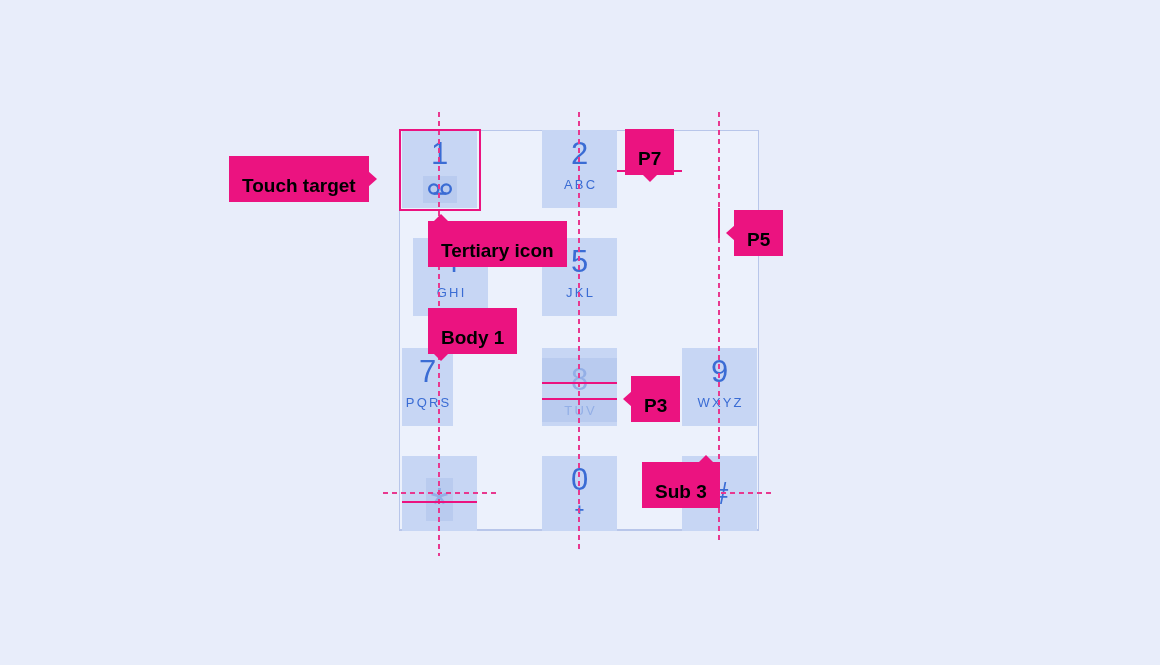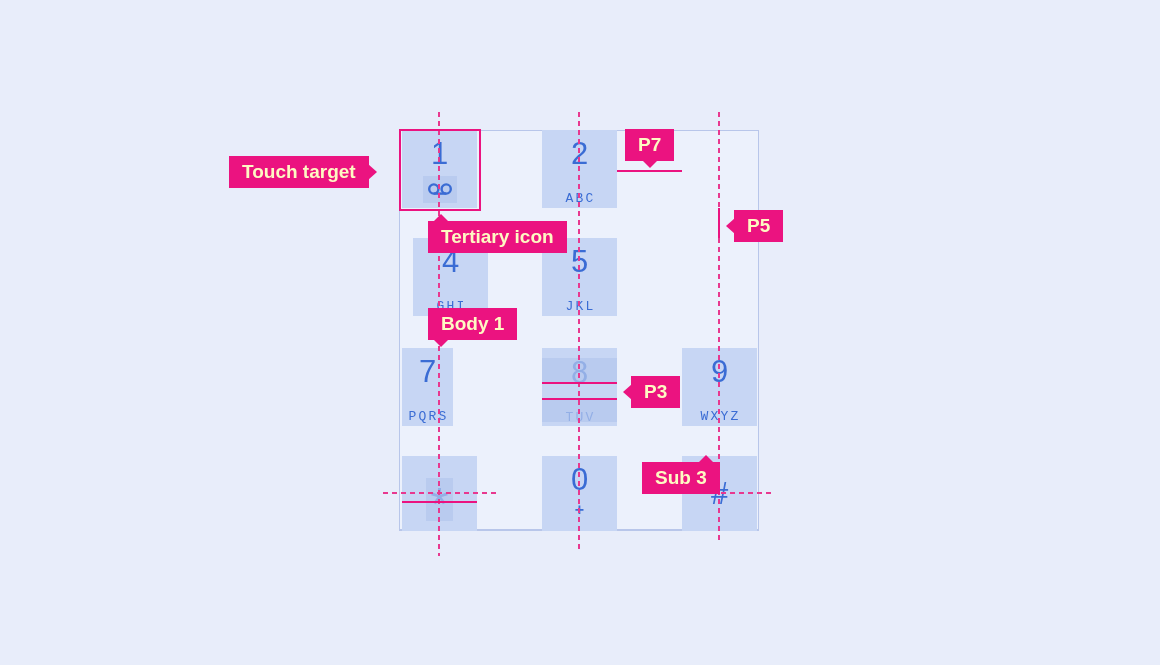--- a/index.html
+++ b/index.html
@@ -9,43 +9,43 @@
   }
   *{margin:0;padding:0;box-sizing:border-box;}
   html,body{background:var(--page-bg);}
   .canvas{position:relative;width:1160px;height:665px;background:var(--page-bg);
     font-family:"Liberation Sans",sans-serif;overflow:hidden;}
   .panel{position:absolute;left:399px;top:130px;width:360px;height:401px;
     background:var(--panel-bg);border:1px solid var(--panel-edge);border-bottom:2px solid var(--panel-edge);}
   .key{position:absolute;width:75px;background:var(--cell-bg);display:flex;flex-direction:column;
     align-items:center;padding-top:6px;}
   .digit{font-size:31px;line-height:36px;color:var(--digit-blue);position:relative;z-index:2;}
-  .sub{margin-top:19px;font-size:13px;line-height:15px;letter-spacing:2.2px;color:var(--digit-blue);
-    position:relative;z-index:2;text-indent:2.2px;font-family:Liberation Mono, monospace;}
+  .sub{margin-top:5px;font-size:13px;line-height:15px;letter-spacing:2.2px;color:var(--digit-blue);
+    position:relative;z-index:2;text-indent:2.2px;}
   .plus{margin-top:4px;font-size:16px;line-height:15px;font-weight:700;color:var(--digit-blue);position:relative;z-index:2;}
   .faded .digit,.faded .sub{color:var(--digit-faded);}
   .key-symbol{justify-content:center;padding-top:0;}
   .sym{position:relative;z-index:2;}
   .sym-star{font-size:46px;color:var(--digit-faded);transform:translateY(10px);}
   .sym-hash{font-size:31px;color:var(--digit-blue);}
   .band{position:absolute;left:0;right:0;background:var(--band);z-index:1;}
   .band1{top:10px;height:25px;}
   .band2{top:51px;height:23px;}
   .strip{position:absolute;left:24px;top:22px;width:27px;height:43px;background:var(--band);z-index:1;}
   .iconbox{margin-top:4px;width:34px;height:27px;background:var(--band);display:flex;
     align-items:center;justify-content:center;position:relative;z-index:2;}
   .vdash{position:absolute;width:2px;z-index:5;
     background:repeating-linear-gradient(to bottom,var(--pink-dash) 0 5px,transparent 5px 9px);}
   .hdash{position:absolute;height:2px;z-index:5;
     background:repeating-linear-gradient(to right,var(--pink-dash) 0 5px,transparent 5px 9px);}
   .mline{position:absolute;background:var(--pink);z-index:7;}
   .outline{position:absolute;left:399px;top:129px;width:82px;height:82px;
     border:2px solid var(--pink);z-index:6;}
-  .label{position:absolute;background:var(--pink);color:#fef9c3;font-weight:700;font-size:19px;
-    line-height:23px;padding:4px 13px 5px;white-space:nowrap;z-index:10;}
+  .label{position:absolute;background:var(--pink);color:#000000;font-weight:700;font-size:19px;
+    line-height:23px;padding:18px 13px 5px;white-space:nowrap;z-index:10;}
   .ptr{position:absolute;width:0;height:0;border:solid transparent;}
   .ptr-right{border-width:8px 0 8px 9px;border-left-color:var(--pink);top:50%;transform:translateY(-50%);right:-8px;}
   .ptr-left{border-width:8px 9px 8px 0;border-right-color:var(--pink);top:50%;transform:translateY(-50%);left:-8px;}
   .ptr-up{border-width:0 8px 8px 8px;border-bottom-color:var(--pink);top:-7px;}
   .ptr-down{border-width:8px 8px 0 8px;border-top-color:var(--pink);bottom:-7px;}
 </style>
 </head>
 <body>
 
 <div class="canvas">

